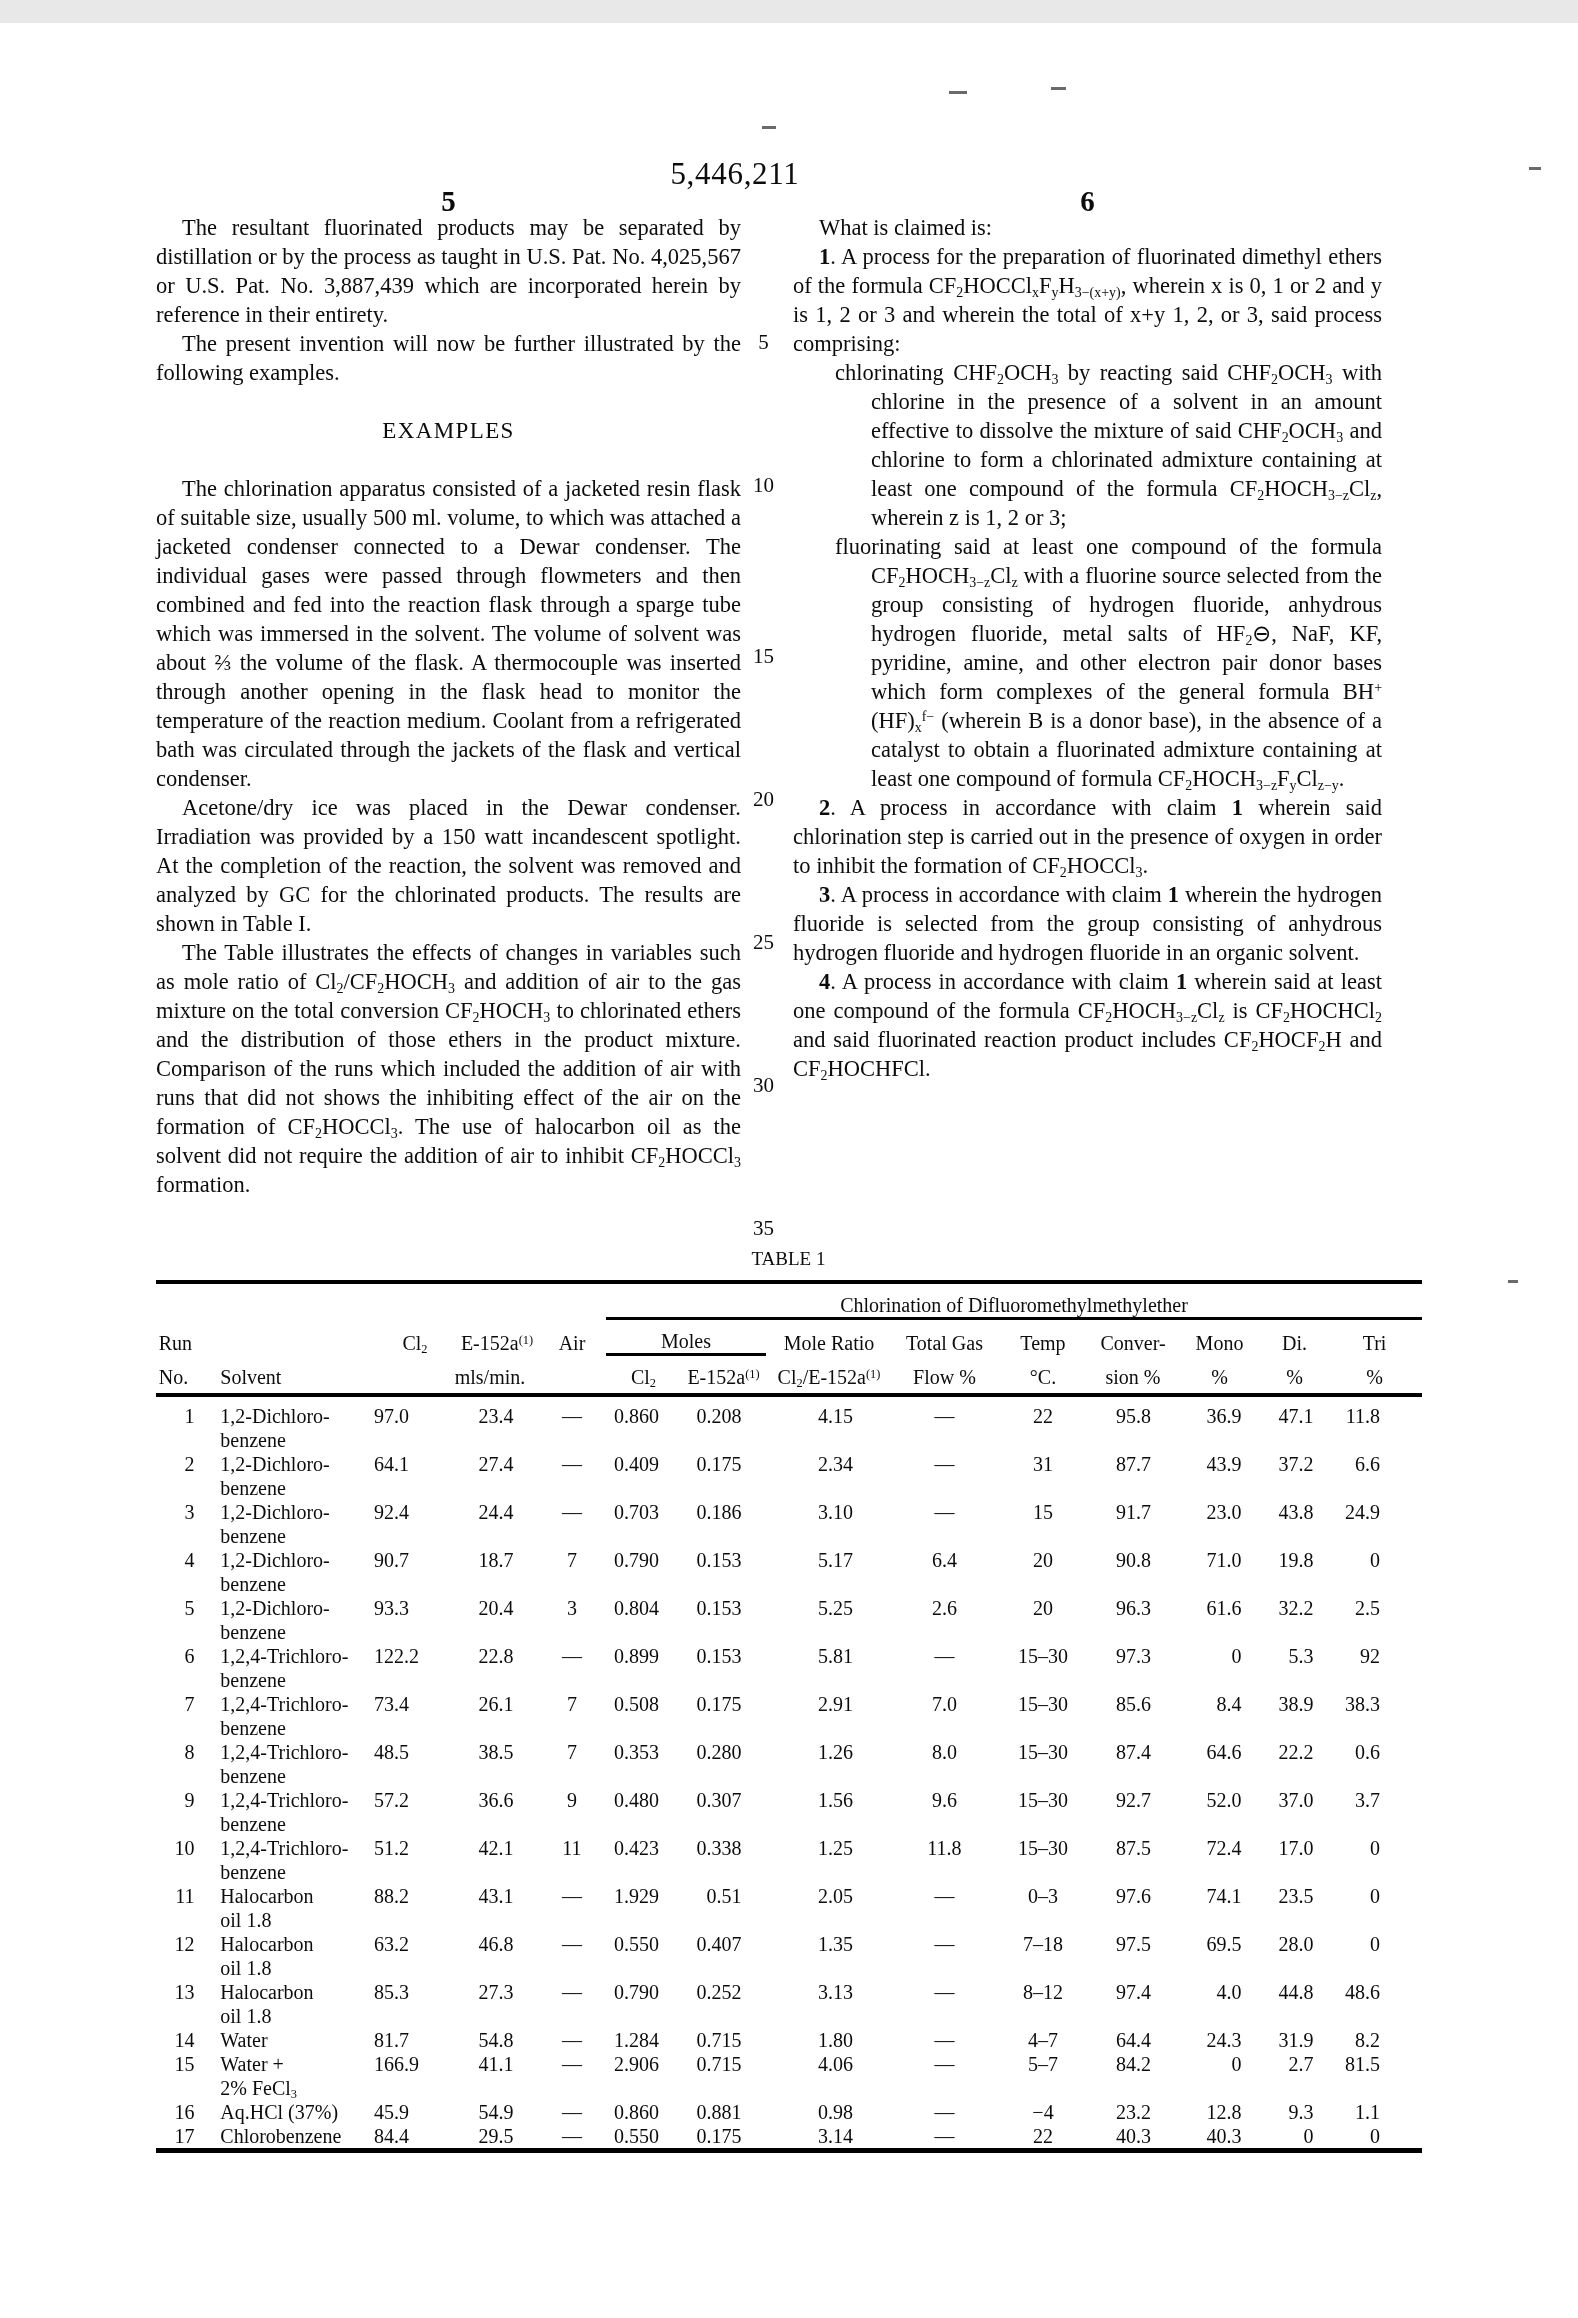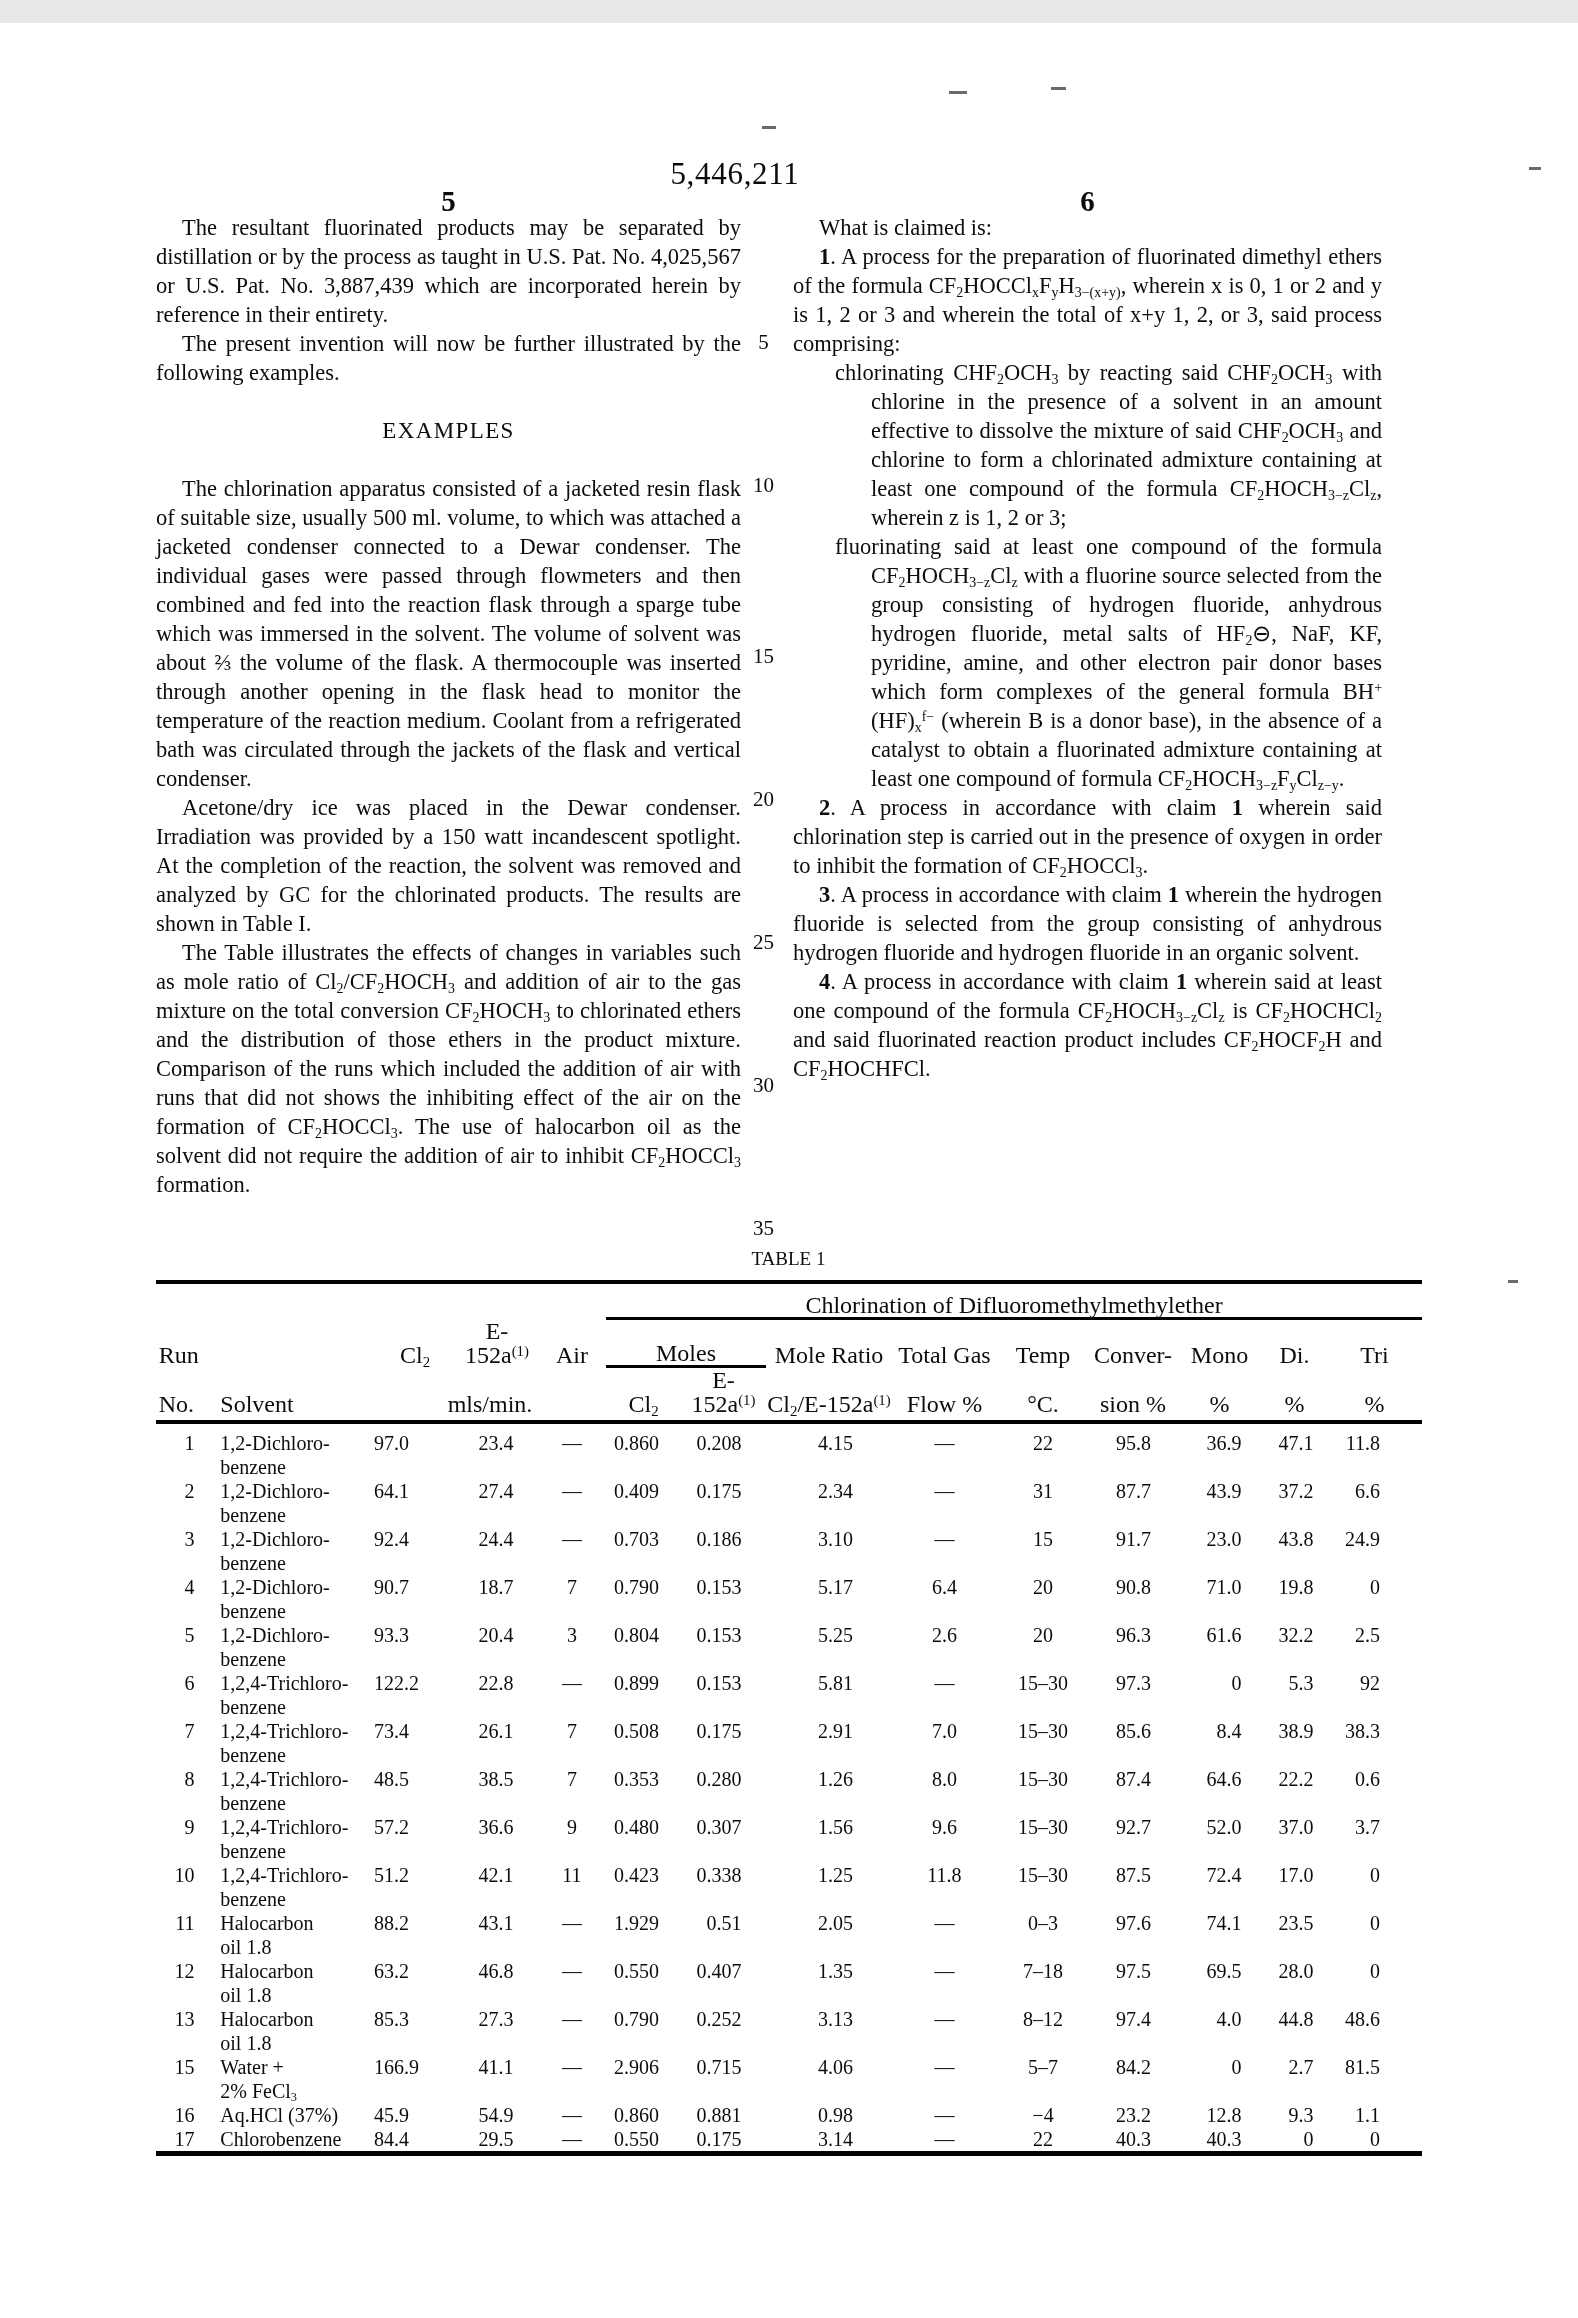--- a/index.html
+++ b/index.html
@@ -28,21 +28,21 @@
   .gutter-num { position:absolute; left:747px; width:33px; text-align:center; font-size:21px; line-height:29px; }
 
   .table-title { position:absolute; top:1225px; left:156px; width:1265px; text-align:center; font-size:19px; }
 
   .big-table {
     position:absolute; top:1257px; left:156px;
     border-collapse:collapse; table-layout:fixed; width:1265px;
     border-top:4.8px solid #000; border-bottom:5.4px solid #000;
     font-size:20px; line-height:24px;
   }
-  .big-table th { font-weight:normal; font-size:24px; padding:0; vertical-align:bottom; height:33px; }
+  .big-table th { font-weight:normal; font-size:20px; padding:0; vertical-align:bottom; height:33px; }
   .big-table thead tr.last-head th { border-bottom:4.8px solid #000; padding-bottom:4.1px; }
   .rule-b { border-bottom:3.4px solid #000; }
   .ta-c { text-align:center; }
   .big-table td { padding:0; vertical-align:top; }
   .big-table tbody tr:first-child td { padding-top:6.8px; }
   td.c-no      { text-align:right; padding-right:9.5px; }
   td.c-solvent { text-align:left;  padding-left:16.3px; }
   td.c-cl2f    { text-align:left; padding-right:15px; }
   td.c-e152f   { text-align:right; padding-right:24.5px; }
   td.c-air     { text-align:center; }
@@ -366,20 +366,36 @@
           <td class="c-e152m">0.252</td>
           <td class="c-ratio">3.13</td>
           <td class="c-airin">—</td>
           <td class="c-temp">8–12</td>
           <td class="c-conv">97.4</td>
           <td class="c-mono">4.0</td>
           <td class="c-di">44.8</td>
           <td class="c-tri">48.6</td>
         </tr>
         <tr>
+          <td class="c-no">14</td>
+          <td class="c-solvent">Water</td>
+          <td class="c-cl2f">81.7</td>
+          <td class="c-e152f">54.8</td>
+          <td class="c-air">—</td>
+          <td class="c-cl2m">1.284</td>
+          <td class="c-e152m">0.715</td>
+          <td class="c-ratio">1.80</td>
+          <td class="c-airin">—</td>
+          <td class="c-temp">4–7</td>
+          <td class="c-conv">64.4</td>
+          <td class="c-mono">24.3</td>
+          <td class="c-di">31.9</td>
+          <td class="c-tri">8.2</td>
+        </tr>
+        <tr>
           <td class="c-no">15</td>
           <td class="c-solvent">Water +<br>2% FeCl<sub>3</sub></td>
           <td class="c-cl2f">166.9</td>
           <td class="c-e152f">41.1</td>
           <td class="c-air">—</td>
           <td class="c-cl2m">2.906</td>
           <td class="c-e152m">0.715</td>
           <td class="c-ratio">4.06</td>
           <td class="c-airin">—</td>
           <td class="c-temp">5–7</td>

